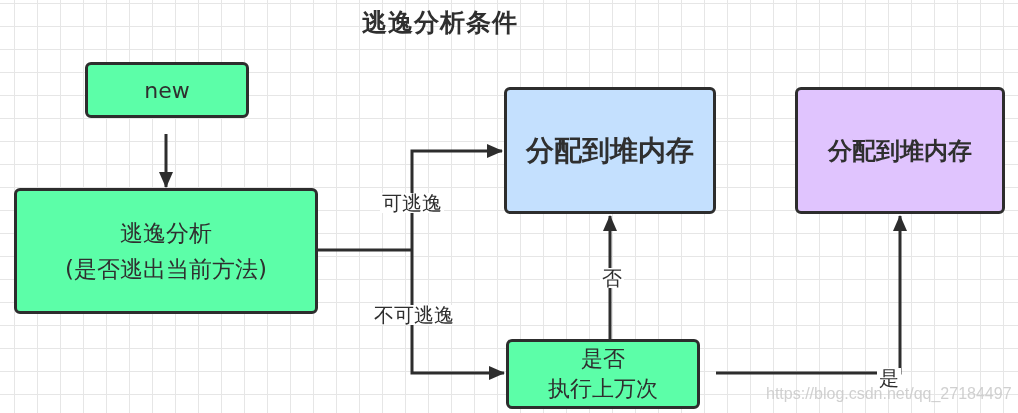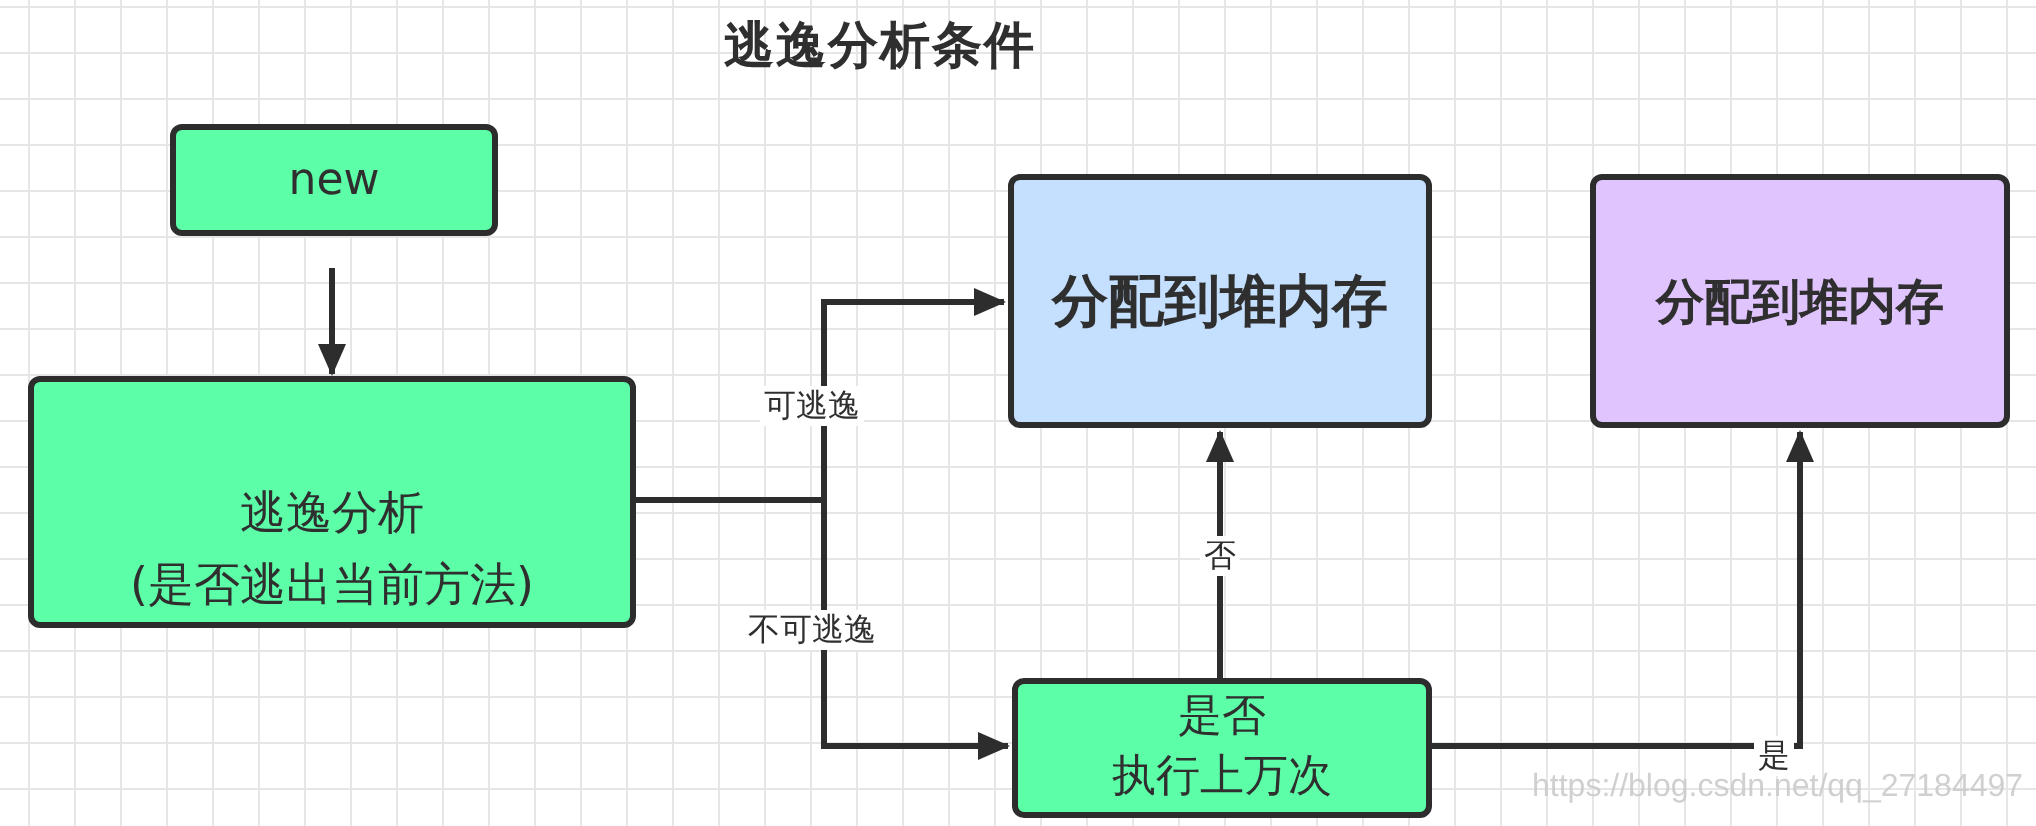--- a/index.html
+++ b/index.html
@@ -45,37 +45,37 @@
     }
     .node span {
       display: block;
       white-space: pre-line;
     }
     .green { background: #5cfea8; }
     .blue { background: #c4e0fe; }
     .purple { background: #e0c4fe; }
 
     #node-new { left: 85px; top: 62px; width: 164px; height: 56px; font-size: 22px; }
-    #node-escape { left: 14px; top: 188px; width: 304px; height: 126px; font-size: 23px; line-height: 36px; align-items: flex-end; }
+    #node-escape { left: 14px; top: 188px; width: 304px; height: 126px; font-size: 23px; line-height: 36px; }
     #node-heap { left: 504px; top: 87px; width: 212px; height: 127px; font-size: 28px; font-weight: bold; }
     #node-stack { left: 795px; top: 87px; width: 210px; height: 127px; font-size: 24px; font-weight: bold; }
-    #node-check { left: 506px; top: 339px; width: 210px; height: 70px; font-size: 22px; line-height: 30px; justify-content: center; }
+    #node-check { left: 506px; top: 339px; width: 194px; height: 70px; font-size: 22px; line-height: 30px; justify-content: center; }
 
     svg.connectors {
       position: absolute;
       left: 0;
       top: 0;
       width: 1018px;
       height: 413px;
       pointer-events: none;
     }
     .edge-label {
       position: absolute;
       background: #ffffff;
-      font-size: 16px;
+      font-size: 20px;
       color: #2f2f2f;
       line-height: 20px;
       padding: 0 2px;
       white-space: nowrap;
     }
     #label-can-escape { left: 380px; top: 193px; }
     #label-cannot-escape { left: 372px; top: 305px; }
     #label-no { left: 600px; top: 268px; }
     #label-yes { left: 877px; top: 368px; }
 

